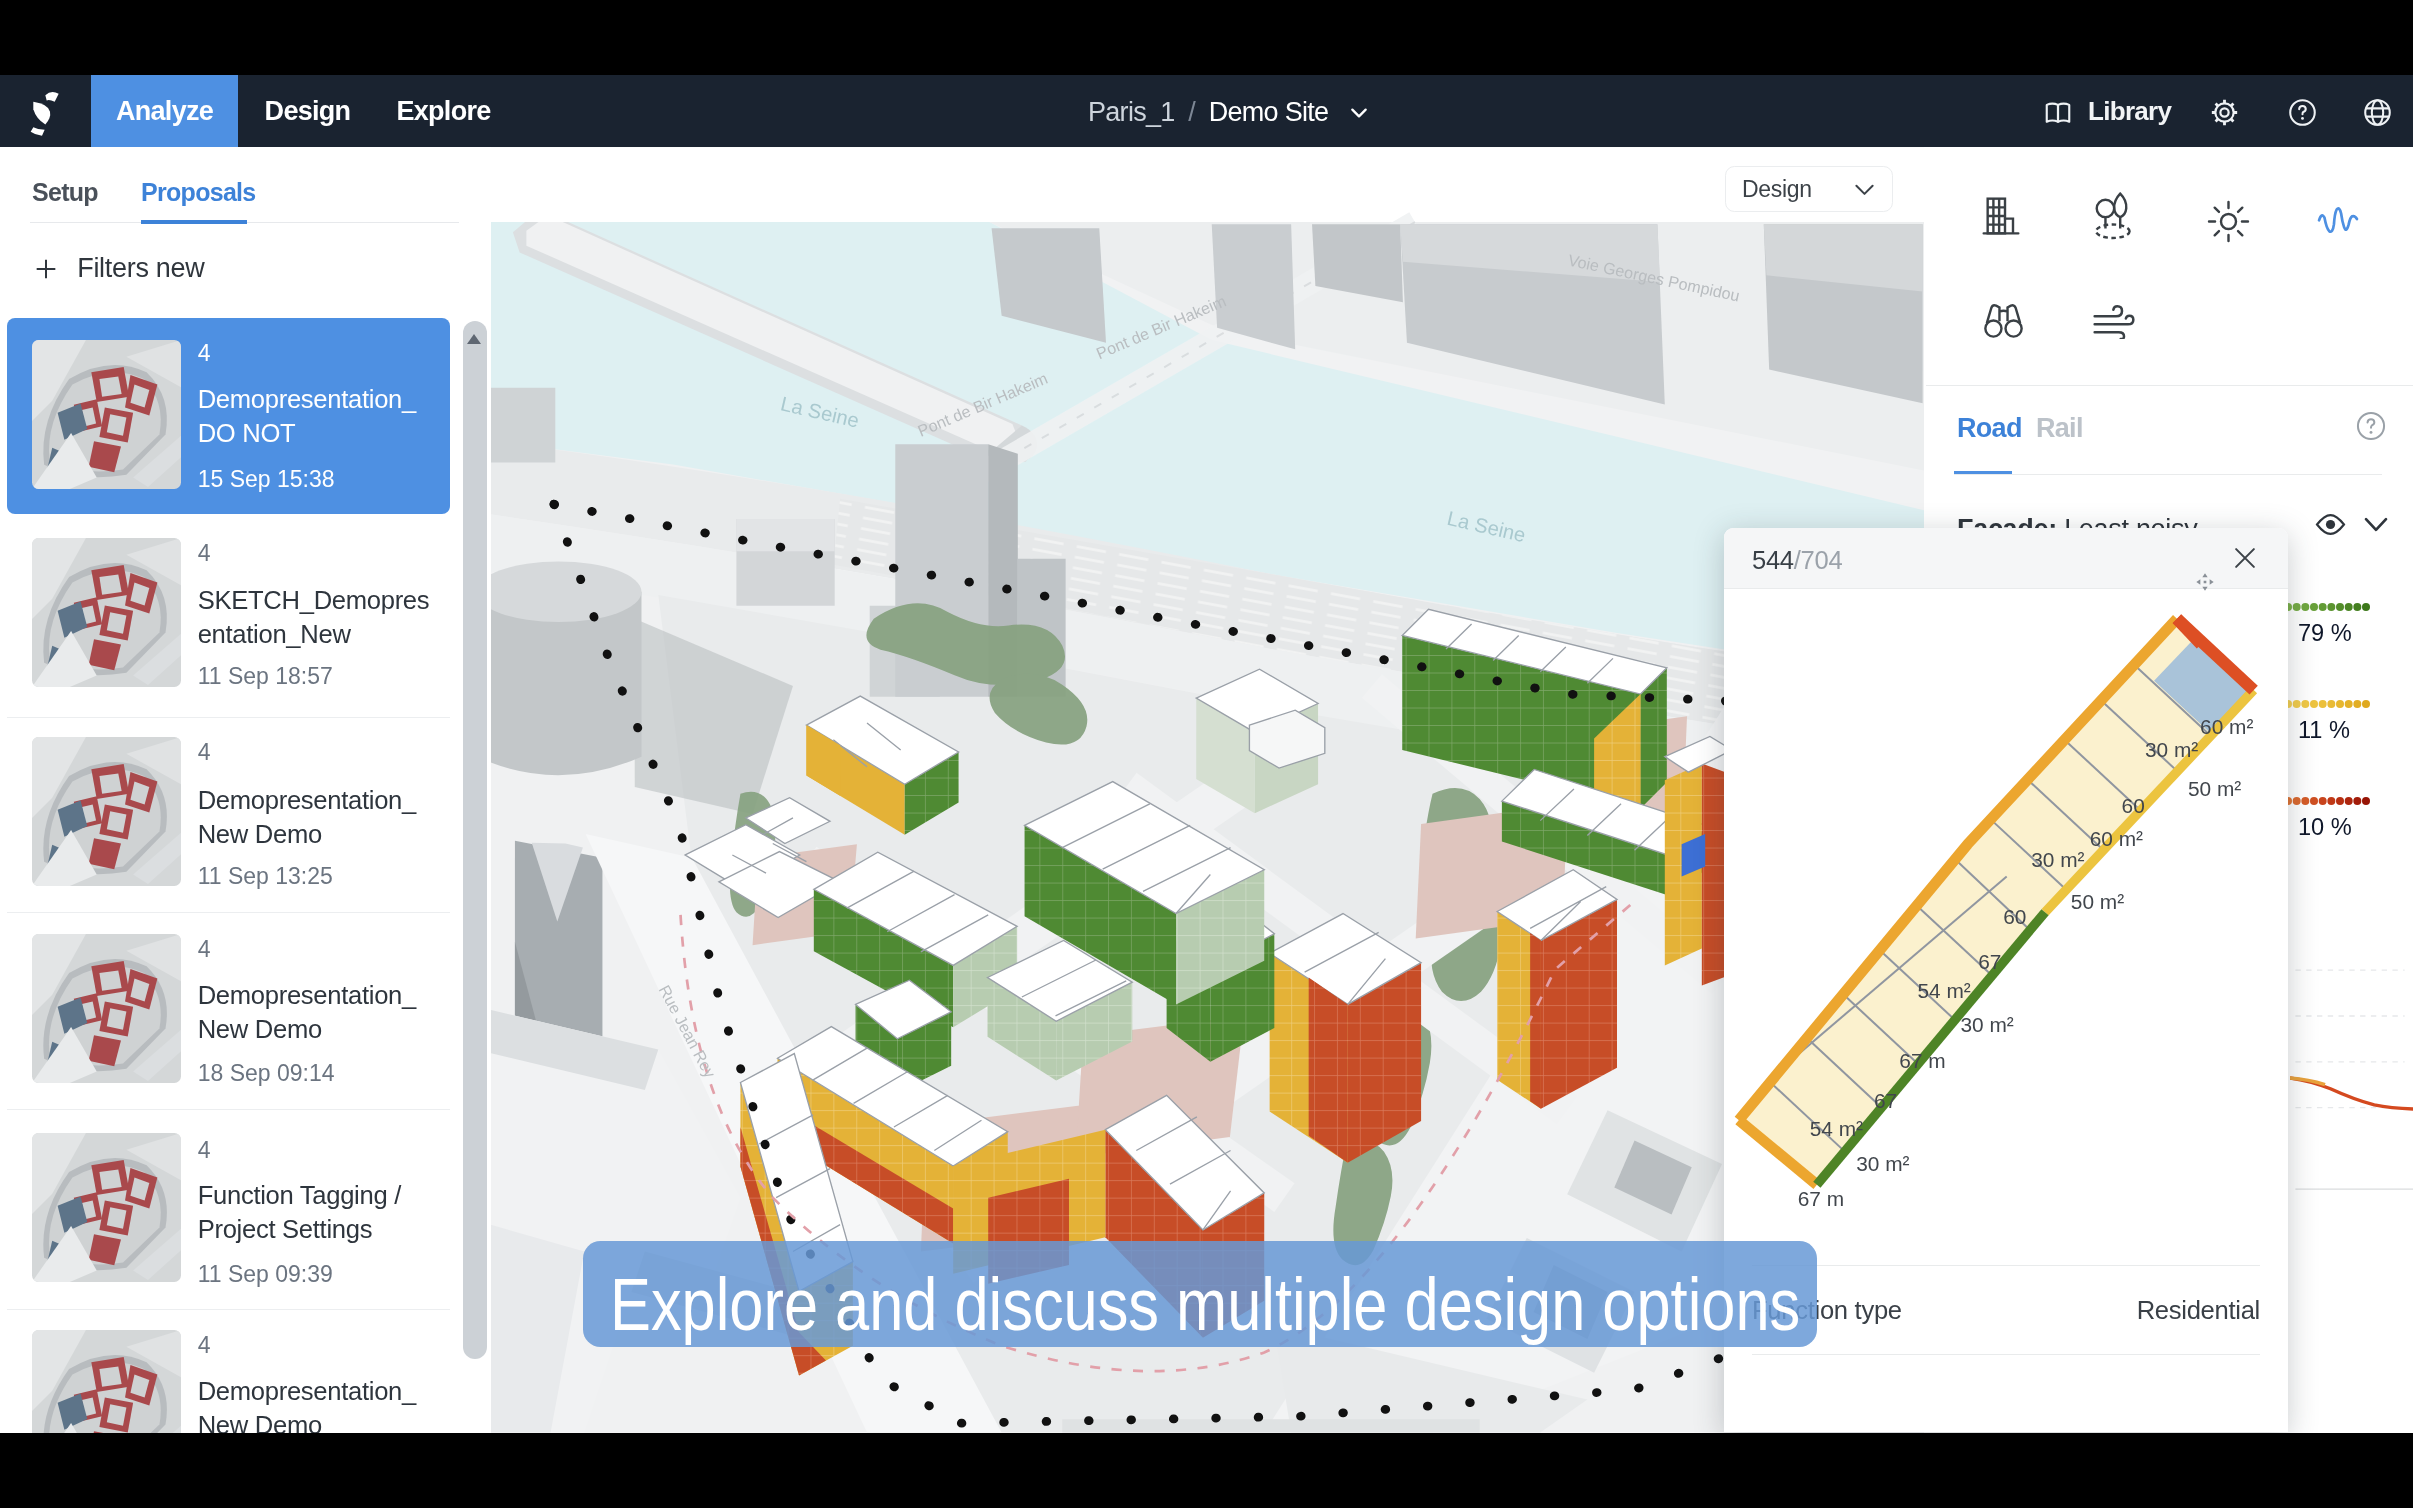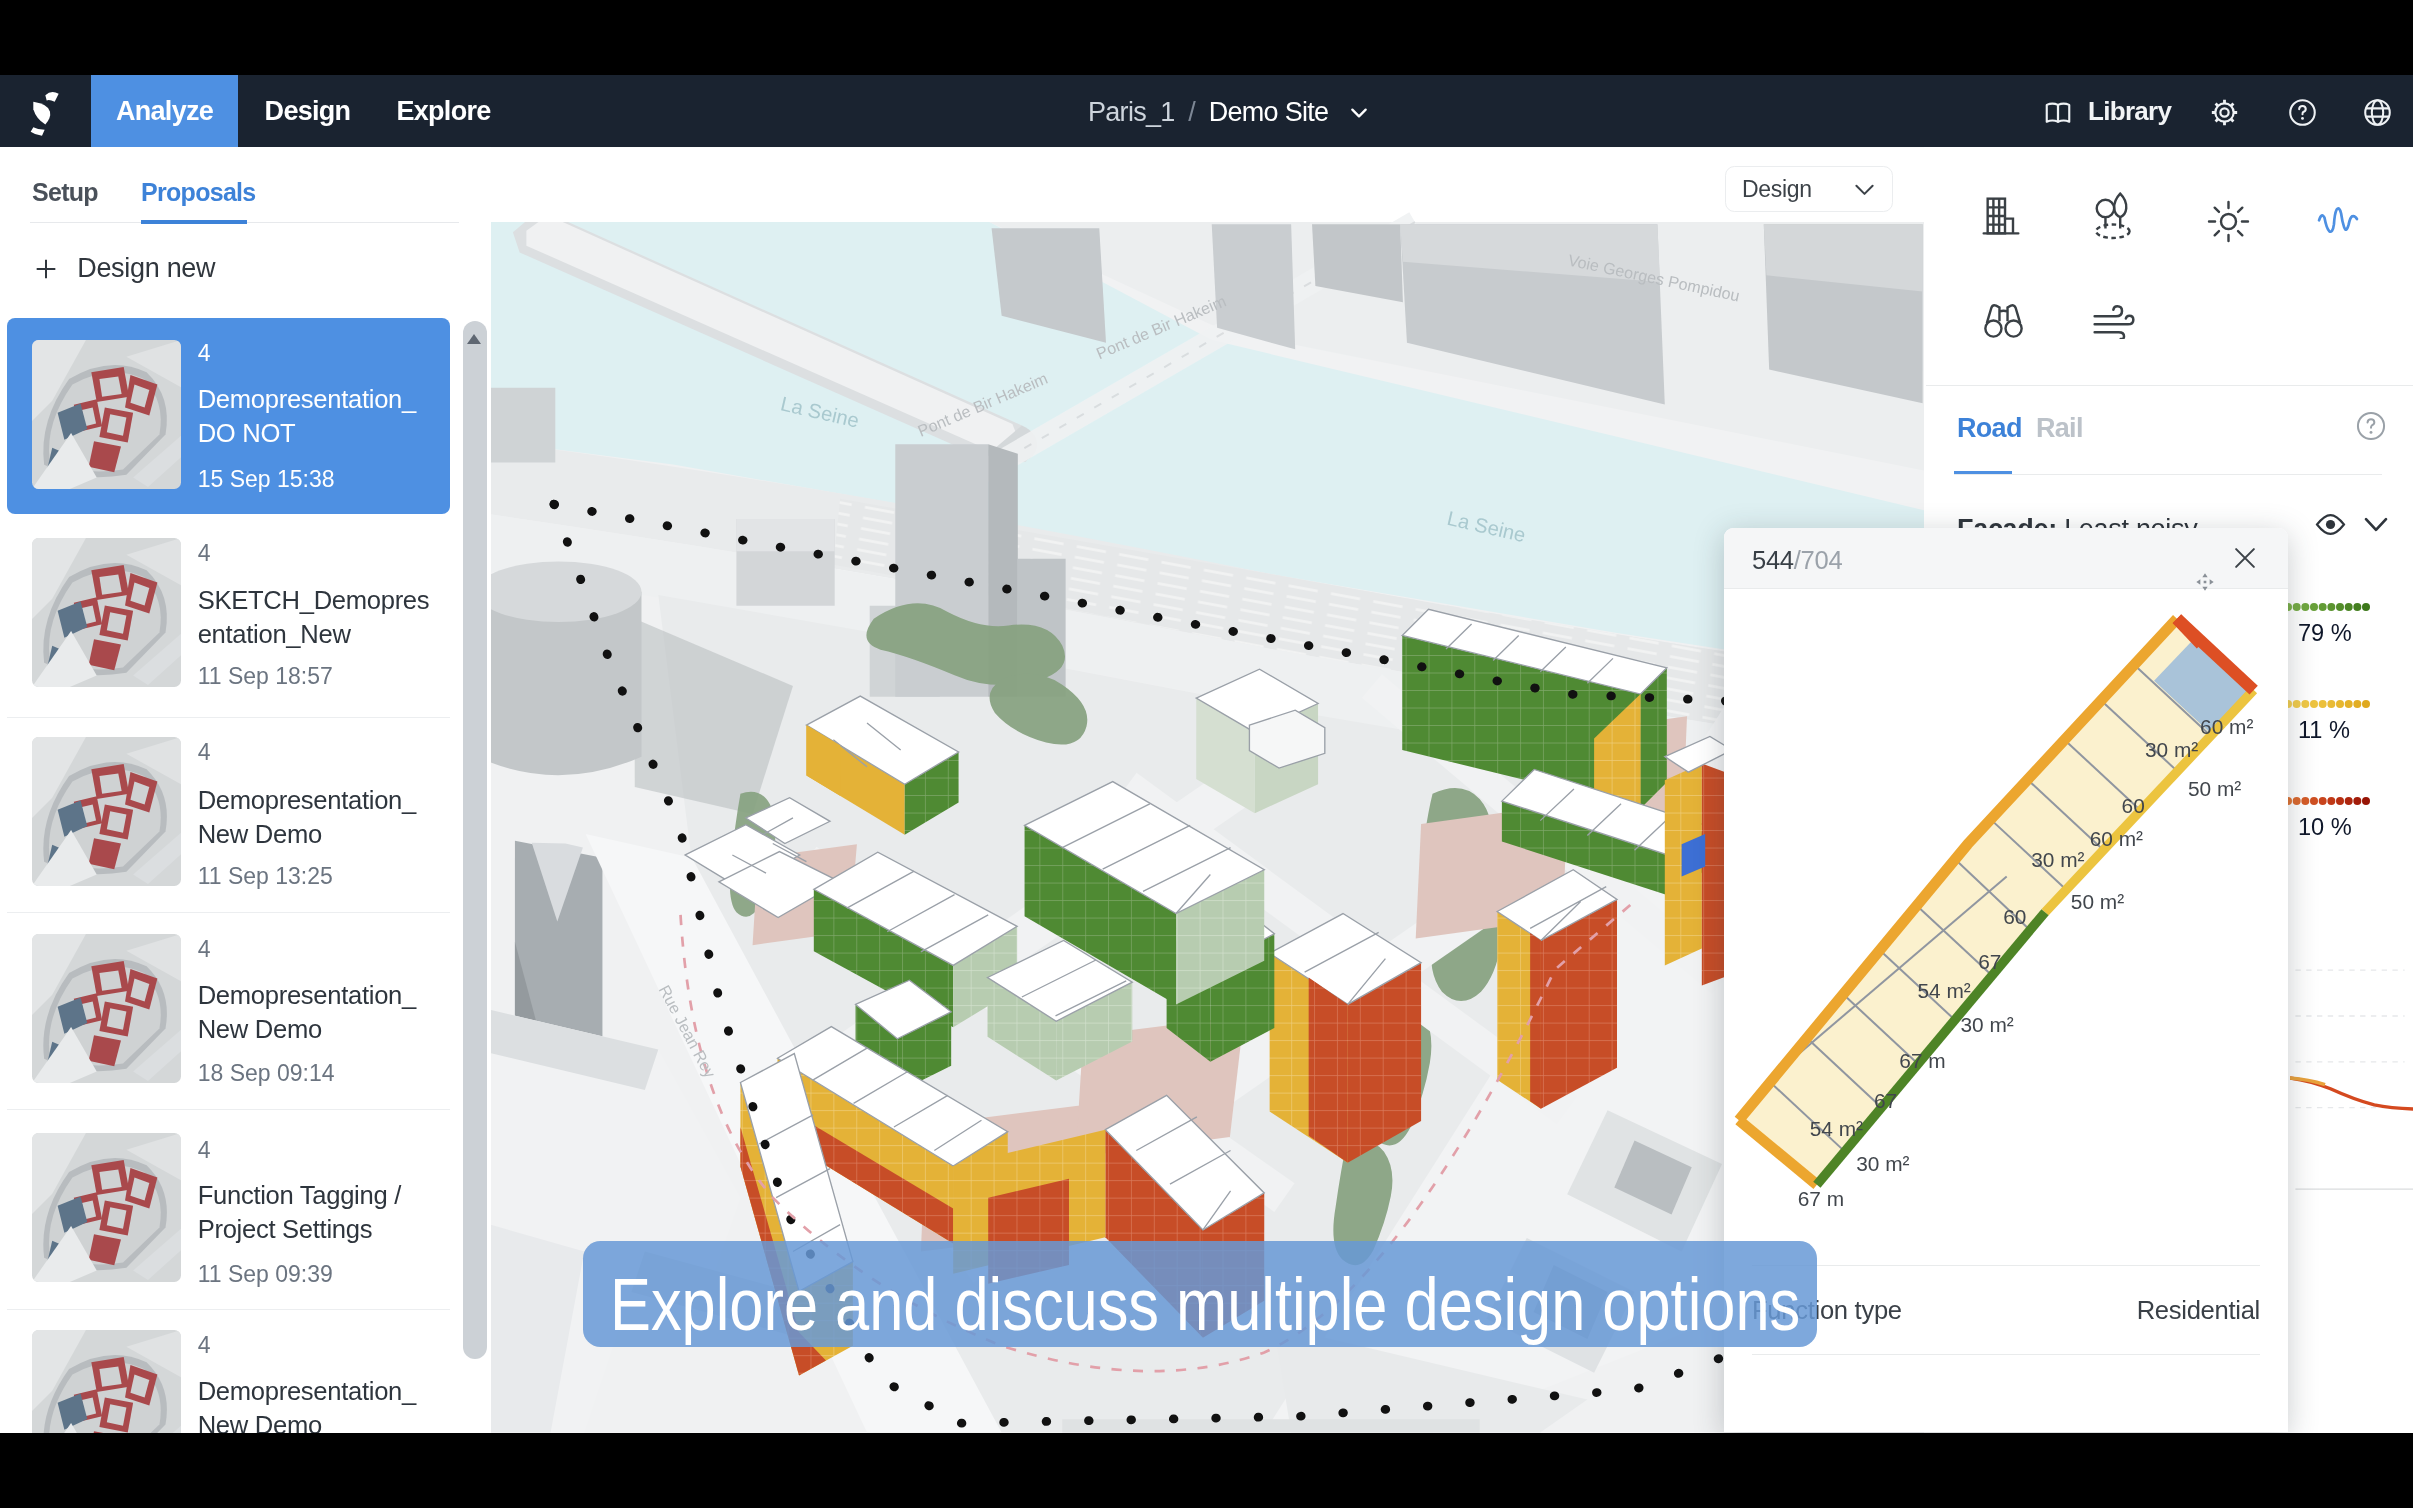--- a/index.html
+++ b/index.html
@@ -309,21 +309,21 @@
   <div class="sidebar">
     <div style="position:absolute;left:30px;top:75px;width:432px;height:1.3px;background:#e7e9ec;"></div>
     <div class="sb-tab" style="left:32px; color:#4a515a;">Setup</div>
     <div class="sb-tab" style="left:141px; color:#3d82d8;">Proposals</div>
     <div style="position:absolute;left:141px;top:73px;width:106px;height:4px;background:#3d82d8;"></div>
 
     <div style="position:absolute;left:34px;top:106px;font-size:27px;color:#30363d;letter-spacing:-0.3px;">
       <svg width="24" height="24" viewBox="0 0 36 36" style="vertical-align:-4px;">
           <path d="M18 4 V32 M4 18 H32" stroke="#30363d" stroke-width="3"></path>
         </svg>
-      <span style="margin-left:12px;">Design new</span>
+      <span style="margin-left:12px;">Filters new</span>
     </div>
 
     <svg width="0" height="0" style="position:absolute;">
       <defs>
         <g id="thumbmap">
           <rect width="221" height="221" fill="#d4d7d8"></rect>
           <path d="M0,0 L80,0 L30,90 L0,120 Z" fill="#e3e5e6"></path>
           <path d="M221,0 L221,70 L140,25 Z" fill="#e0e2e3"></path>
           <path d="M18,185 Q10,120 55,58 Q115,22 170,48 Q208,85 198,140 L140,200 Q70,212 18,185" fill="#b8bcbf"></path>
           <path d="M26,178 Q20,122 60,66 Q116,34 166,58 Q198,92 189,140 L135,192 Q72,202 26,178" fill="#cfd2d3"></path>

